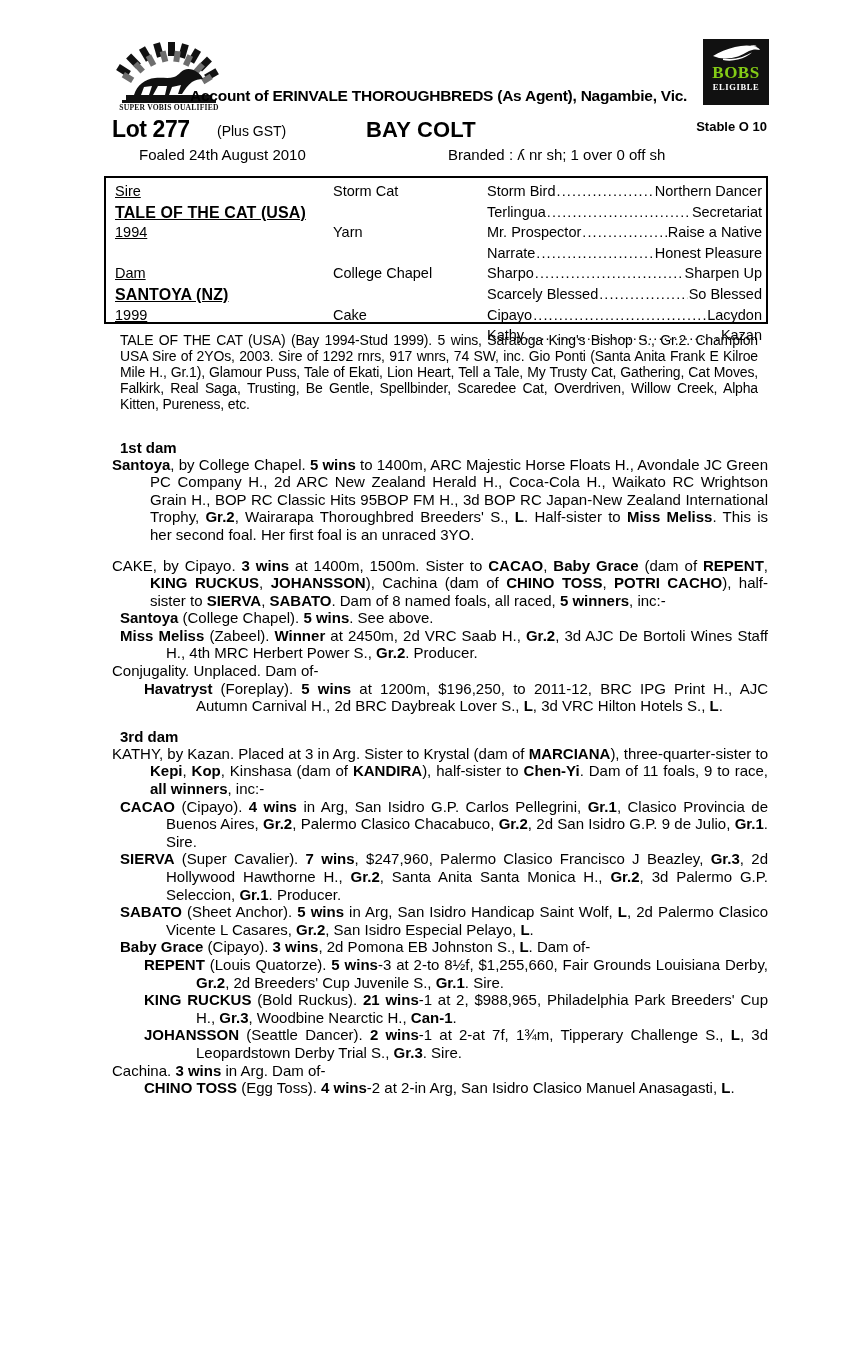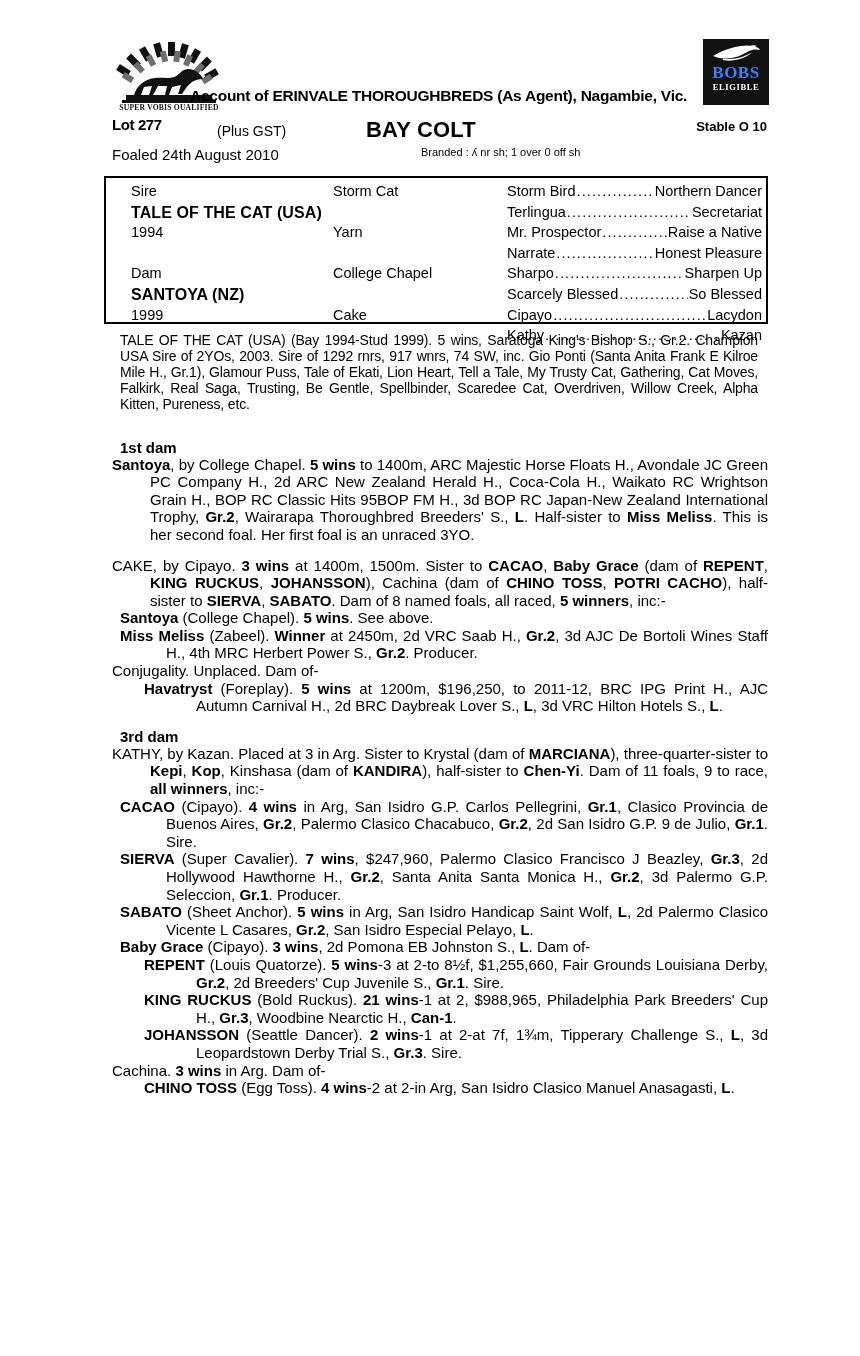--- a/index.html
+++ b/index.html
@@ -55,21 +55,21 @@
     background: #111111;
     display: flex;
     flex-direction: column;
     align-items: center;
     justify-content: flex-start;
     padding-top: 3px;
     box-sizing: border-box;
   }
   .bobs-horse { width: 54px; height: 22px; display:block; }
   .bobs-name {
-    color: #3b82f6;
+    color: #84cc16;
     font-family: "Liberation Serif", serif;
     font-weight: bold;
     font-size: 17px;
     line-height: 18px;
     letter-spacing: 0.5px;
   }
   .bobs-sub {
     color: #ffffff;
     font-family: "Liberation Serif", serif;
     font-weight: bold;
@@ -81,21 +81,21 @@
   
   .lot-row {
     position: relative;
     height: 30px;
     margin-top: 2px;
   }
   .lot-no {
     position: absolute;
     left: 8px;
     top: 0px;
-    font-size: 15px;
+    font-size: 23px;
     font-weight: bold;
     letter-spacing: -0.4px;
   }
   .lot-gst {
     position: absolute;
     left: 113px;
     top: 7px;
     font-size: 14px;
   }
   .colour-sex {
@@ -109,32 +109,33 @@
   .stable {
     position: absolute;
     right: 1px;
     top: 3px;
     font-size: 13px;
     font-weight: bold;
   }
   .foaled-row {
     position: relative;
     height: 24px;
+    margin-left: 27px;
   }
   .foaled {
     position: absolute;
     left: 8px;
     top: 0;
     font-size: 15px;
   }
   .branded {
     position: absolute;
     left: 317px;
     top: 0;
-    font-size: 11px;
+    font-size: 15px;
   }
 
   
   .ped {
     border: 2px solid #000000;
     margin-top: 6px;
     height: 148px;
     position: relative;
     box-sizing: border-box;
   }
@@ -142,29 +143,28 @@
     position: absolute;
     left: 9px;
     top: 5px;
     width: 370px;
   }
   .ped .col-right {
     position: absolute;
     left: 381px;
     top: 5px;
     right: 4px;
-    margin-left: 20px;
   }
   .ped-line {
     position: relative;
     height: 20.6px;
     font-size: 14.5px;
     white-space: nowrap;
   }
-  .ped-label { position: absolute; left: 16px; top: 0; }
+  .ped-label { position: absolute; left: 0; top: 0; text-decoration: underline; }
   .ped-mid   { position: absolute; left: 218px; top: 0; }
   .ped-strong {
     font-size: 16px;
     font-weight: bold;
     letter-spacing: 0.1px;
   }
   .gp-row {
     display: flex;
     align-items: baseline;
     height: 20.6px;

